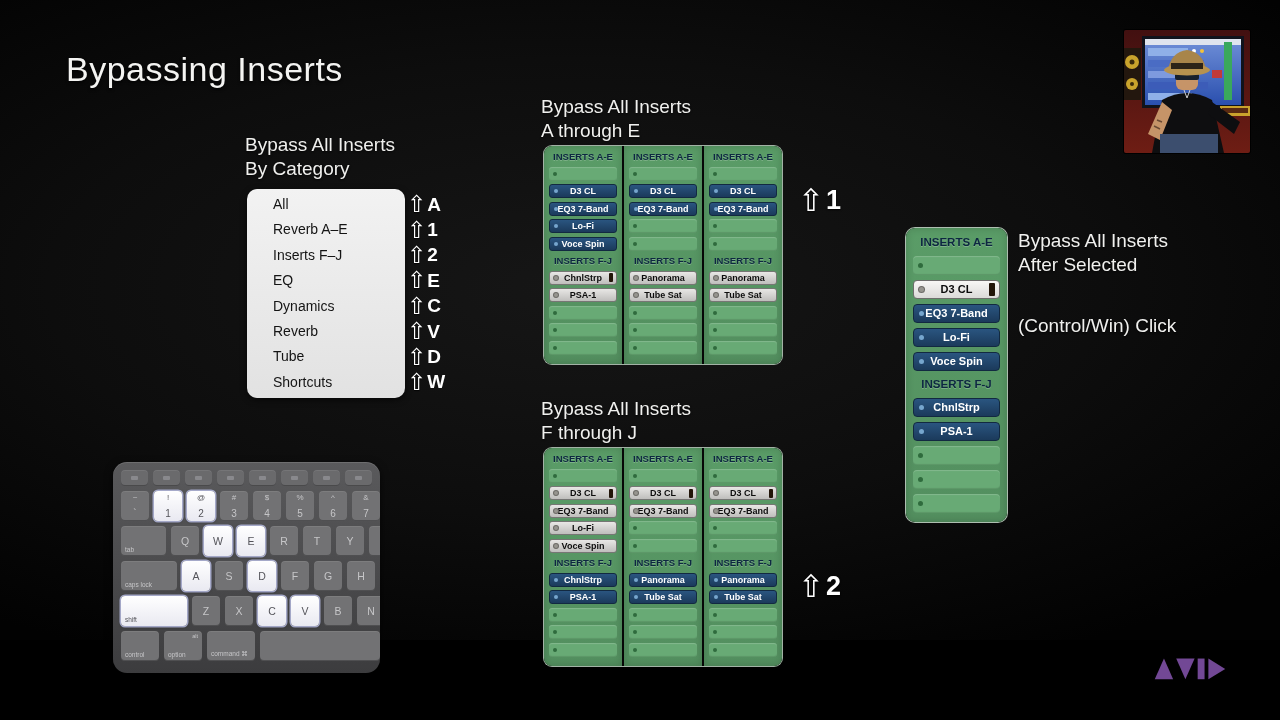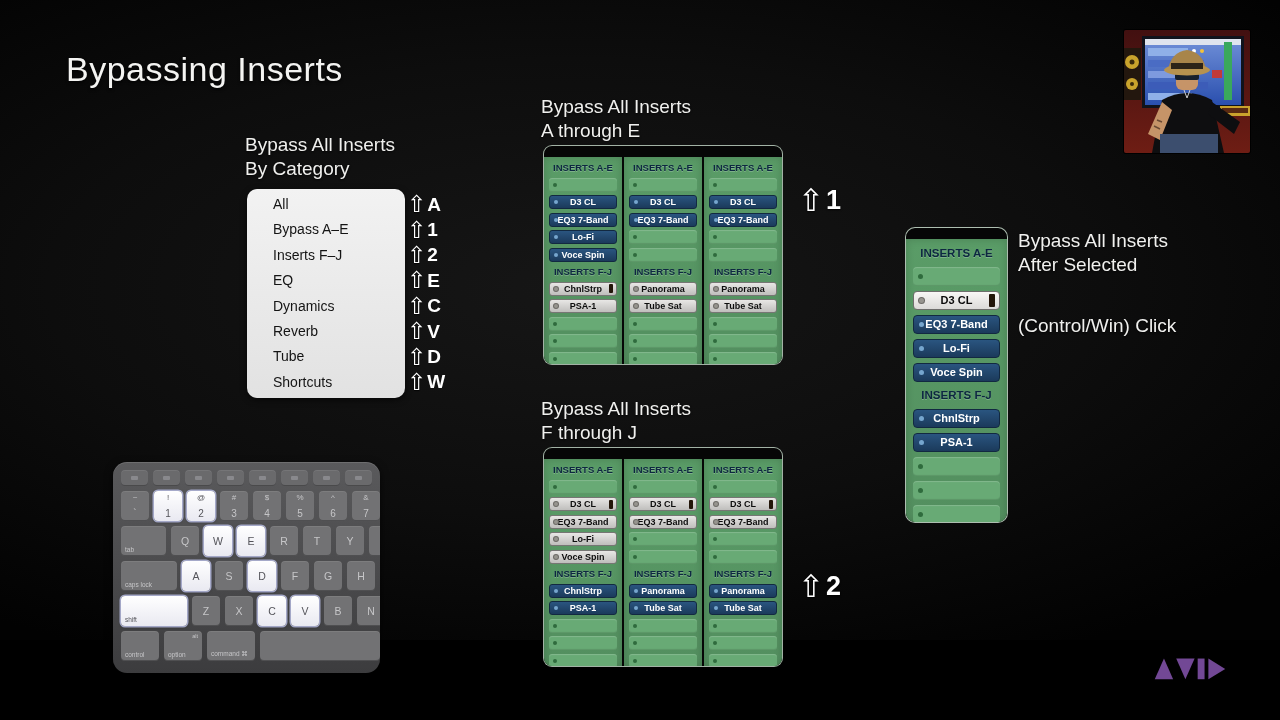--- a/index.html
+++ b/index.html
@@ -48,21 +48,21 @@
   .key .sub-tr { position:absolute; right:4px; top:2px; font-size:5.5px; }
   .key.hl { background:linear-gradient(#ffffff,#e9e9f1); color:#54545a;
     box-shadow:0 0 0 1.5px rgba(175,180,215,.9), 0 1px 3px rgba(0,0,0,.5); }
 
   
   .group { position:absolute; width:240px; height:220px; display:flex; gap:2px;
     background:#060606; border:1px solid rgba(215,236,219,.75); border-radius:9px; overflow:hidden; }
   #group-ae { left:543px; top:145px; }
   #group-fj { left:543px; top:447px; }
   .strip { flex:1 1 0; background:linear-gradient(180deg,#5a9c67,#538f5f); padding:4px 5px;
-    box-shadow:inset 0 0 8px rgba(0,0,0,.18);margin-top:11px; }
+    box-shadow:inset 0 0 8px rgba(0,0,0,.18); }
   .strip-header { font-size:9.5px; font-weight:bold; color:#0d2741; text-align:center;
     height:13px; line-height:13px; white-space:nowrap; overflow:hidden;
     text-shadow:0 1px 0 rgba(255,255,255,.22); }
   .strip-header.fj { margin-top:2px; }
   .slot { position:relative; height:14px; margin:3.5px 0; border-radius:3px; }
   .slot .dot { position:absolute; left:4px; top:50%; width:4px; height:4px; margin-top:-2px;
     border-radius:50%; }
   .slot.empty { background:#68aa75; box-shadow:inset 0 1px 1px rgba(255,255,255,.18), inset 0 -1px 1px rgba(0,0,0,.12); }
   .slot.empty .dot { background:#2f6b3d; }
   .slot.active { background:linear-gradient(#2a5580,#1b3a5b); border:1px solid #122941; }
@@ -109,21 +109,21 @@
 <div class="stage">
 
   <div class="slide-title">Bypassing Inserts</div>
 
   <div class="lbl" id="cat-label">
     <div>Bypass All Inserts</div>
     <div>By Category</div>
   </div>
   <div class="menu-box" id="menu-box">
       <div class="menu-item">All</div>
-      <div class="menu-item">Bypass A–E</div>
+      <div class="menu-item">Reverb A–E</div>
       <div class="menu-item">Inserts F–J</div>
       <div class="menu-item">EQ</div>
       <div class="menu-item">Dynamics</div>
       <div class="menu-item">Reverb</div>
       <div class="menu-item">Tube</div>
       <div class="menu-item">Shortcuts</div>
     </div>
   <div class="shortcut-col" id="shortcut-col">
       <div class="shortcut-row">
         <span class="arrow">⇧</span>

